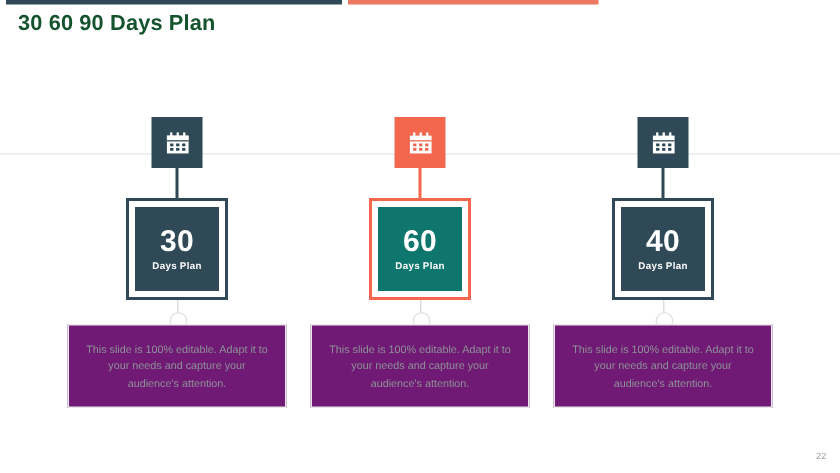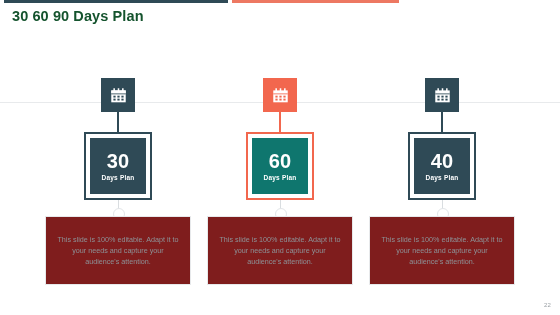--- a/index.html
+++ b/index.html
@@ -79,23 +79,23 @@
     position:absolute;left:79.5px;top:122px;width:1px;height:16px;
     background:#d9dde0;z-index:0;
   }
   .stem-dot{
     position:absolute;left:75px;top:130px;width:10px;height:10px;
     border-radius:50%;border:1px solid #e2e5e8;background:#ffffff;z-index:1;
   }
 
   
   .textcard{
-    position:absolute;left:7px;top:138px;width:146px;height:69px;
+    position:absolute;left:7px;top:138px;width:146px;height:56px;
     box-sizing:border-box;
-    border:1px solid #e7e9eb;background:#7f1d1d;
+    border:1px solid #e7e9eb;background:#701a75;
     display:flex;align-items:center;justify-content:flex-end;
     padding:6px 10px;z-index:2;
   }
   .textcard p{
     margin:0;font-size:7.2px;line-height:1.55;color:#8d9297;
     text-align:center;
   }
 
   
   .pagenum{

